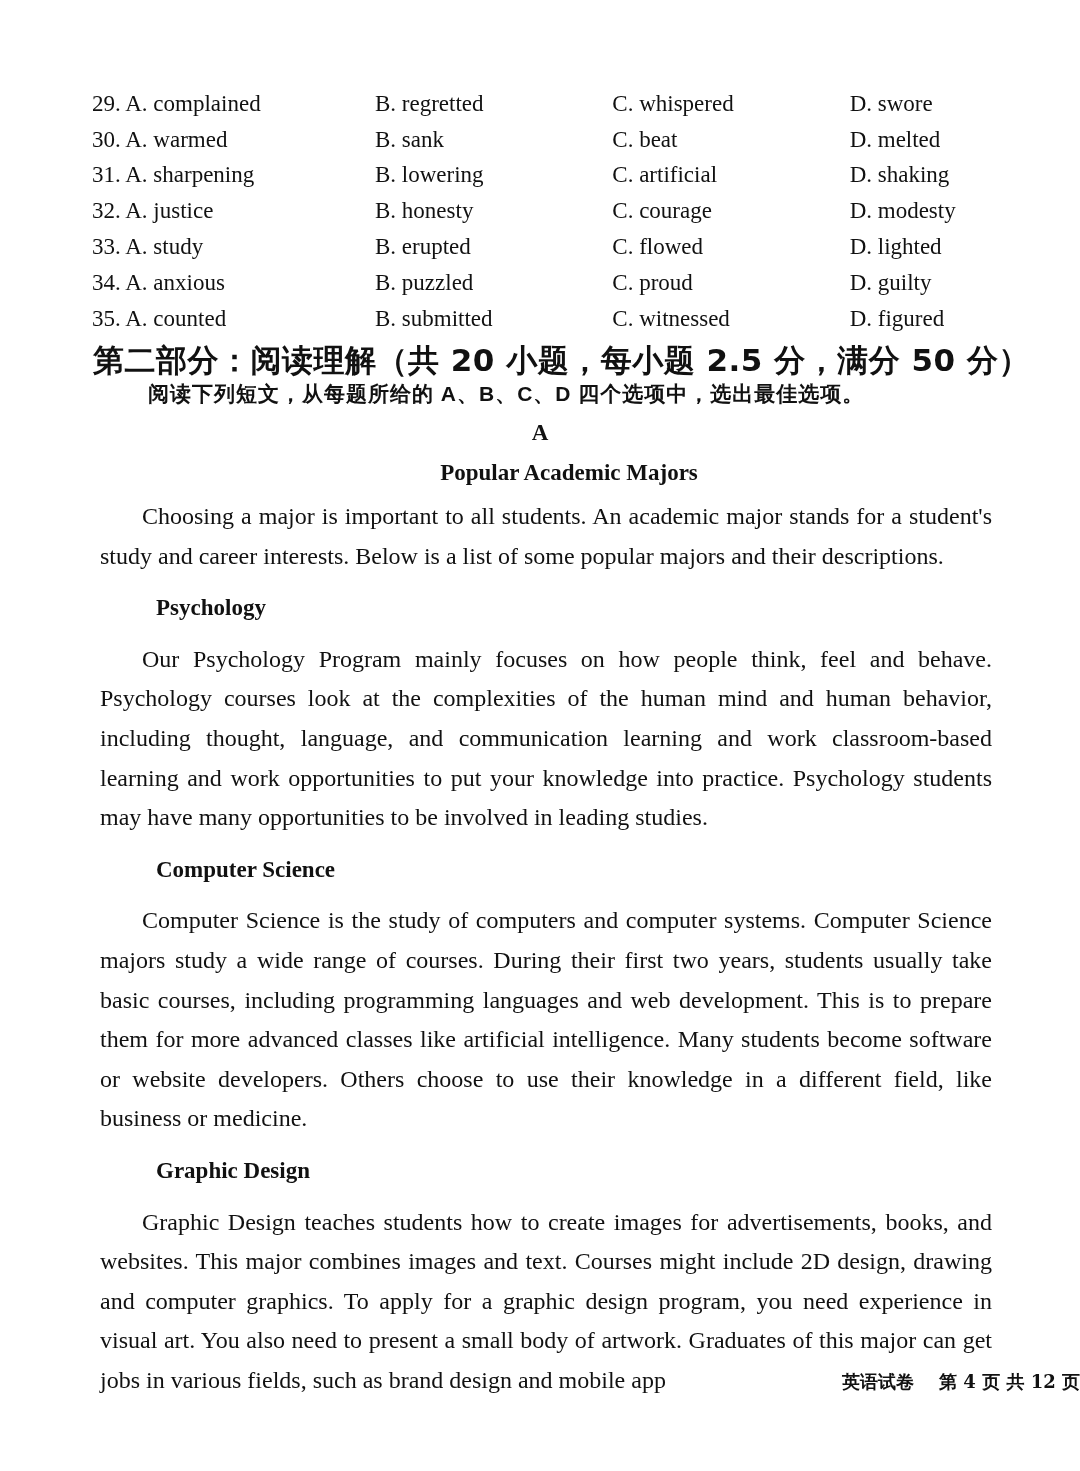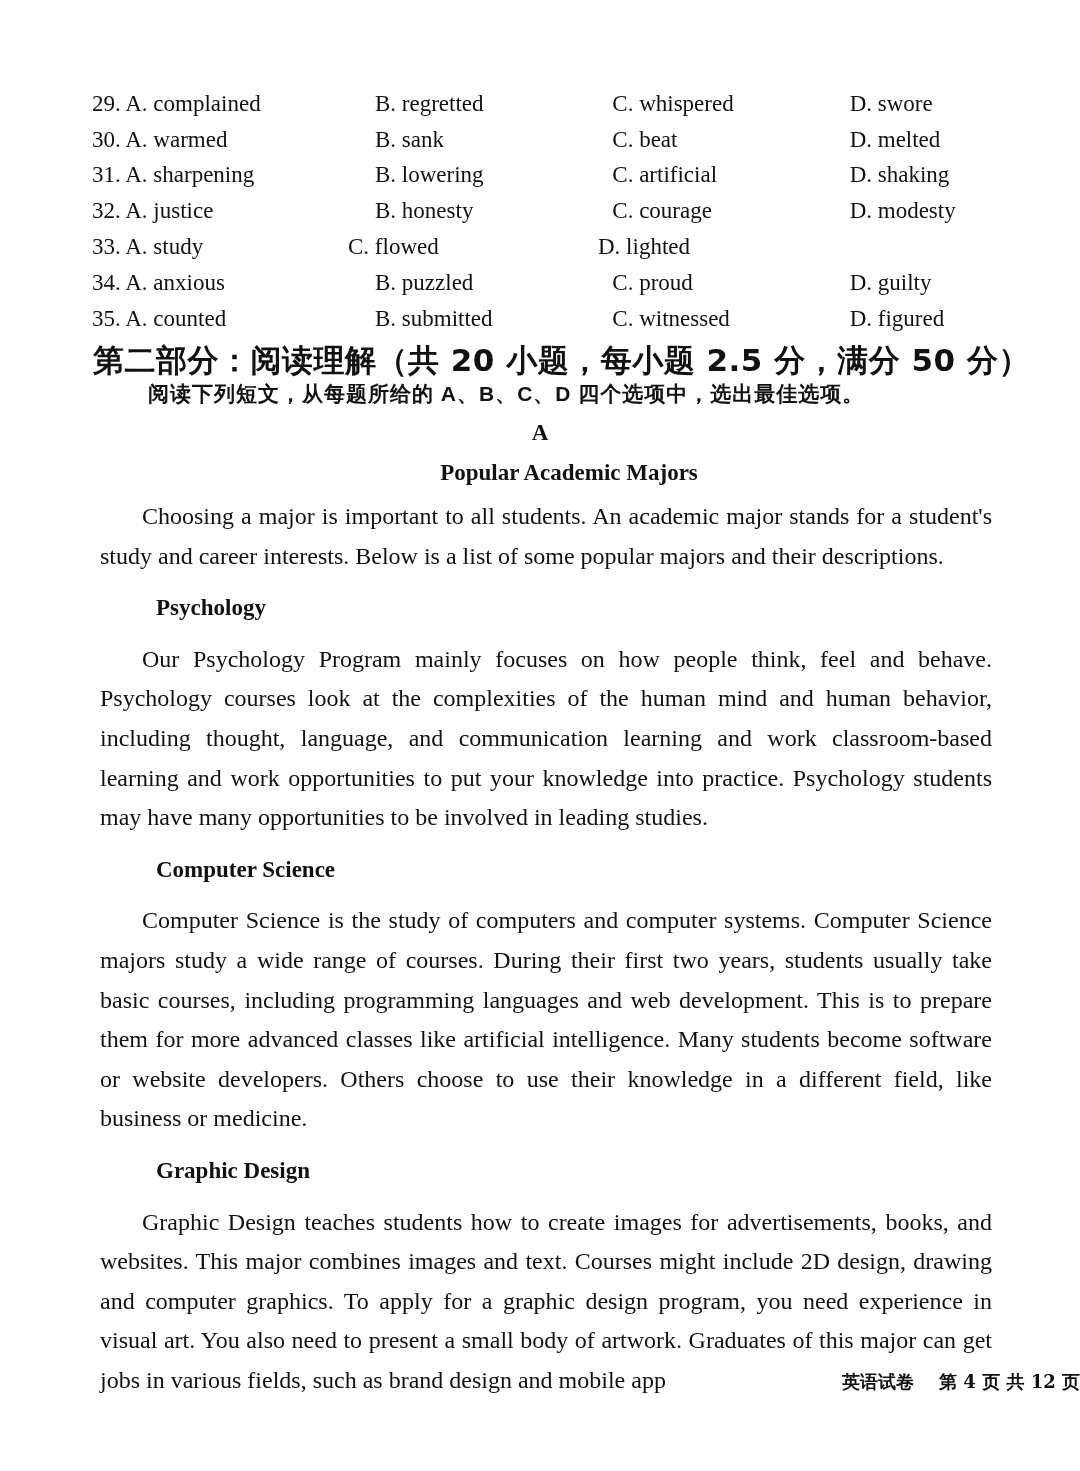--- a/index.html
+++ b/index.html
@@ -68,20 +68,21 @@
       <span class="c4">D. shaking</span>
     </div>
     <div class="opt-row">
       <span class="c1"><span style="display:inline">32.</span> <span style="display:inline">A. justice</span></span>
       <span class="c2">B. honesty</span>
       <span class="c3">C. courage</span>
       <span class="c4">D. modesty</span>
     </div>
     <div class="opt-row">
       <span class="c1"><span style="display:inline">33.</span> <span style="display:inline">A. study</span></span>
+      <span class="c2">B. erupted</span>
       <span class="c3">C. flowed</span>
       <span class="c4">D. lighted</span>
     </div>
     <div class="opt-row">
       <span class="c1"><span style="display:inline">34.</span> <span style="display:inline">A. anxious</span></span>
       <span class="c2">B. puzzled</span>
       <span class="c3">C. proud</span>
       <span class="c4">D. guilty</span>
     </div>
     <div class="opt-row">

